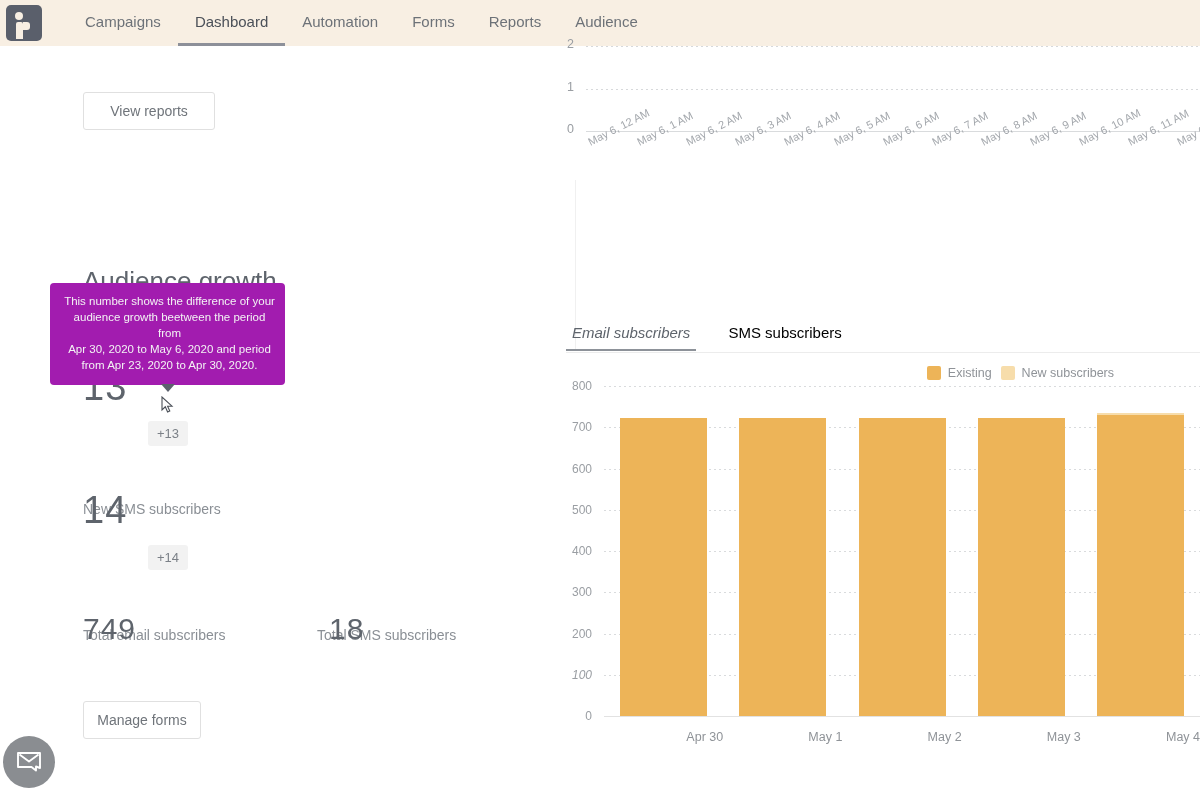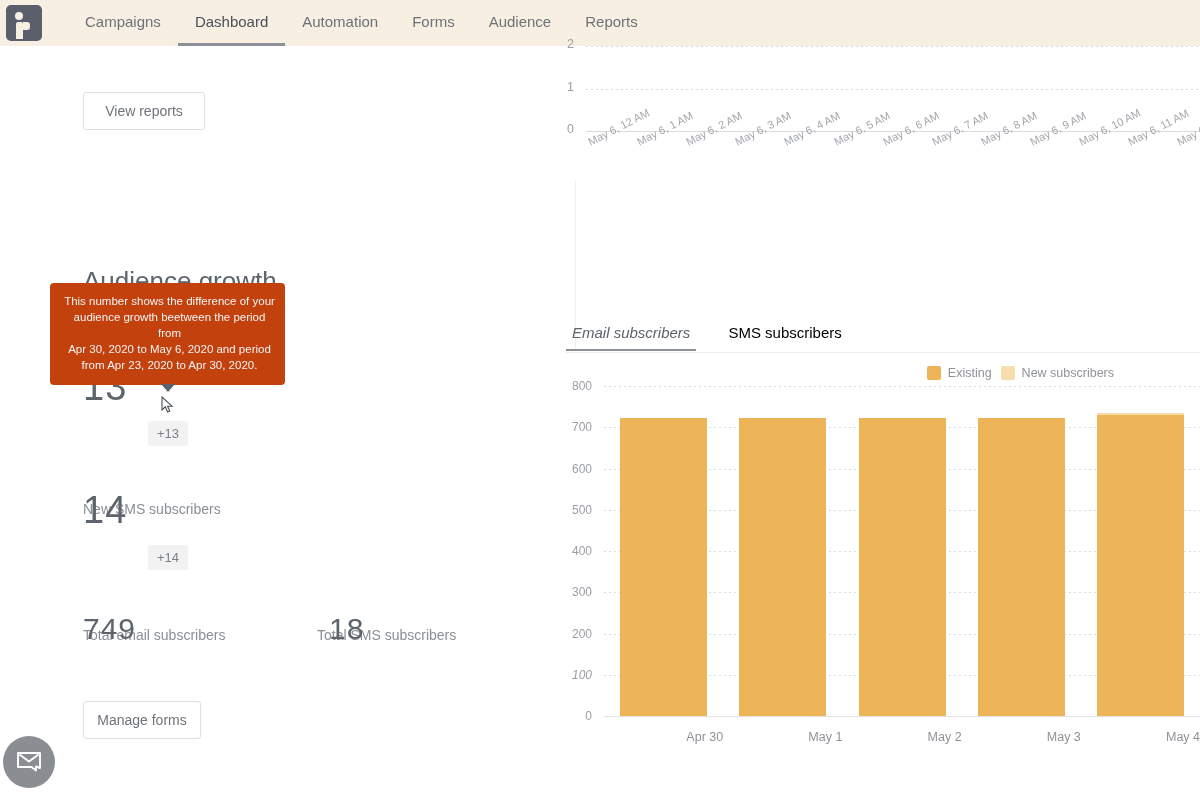--- a/index.html
+++ b/index.html
@@ -52,21 +52,21 @@
   
   .left-panel { position:absolute; left:0; top:46px; width:575px; height:754px; background:#fff; }
 
   .btn-outline {
     position:absolute;
     border:1px solid #e0e0e0; background:#fff; border-radius:3px;
     font-size:14px; color:#6f747a;
     display:flex; align-items:center; justify-content:center;
     cursor:pointer;
   }
-  #view-reports-btn { left:83px; top:46px; width:122px; height:38px; }
+  #view-reports-btn { left:83px; top:46px; width:132px; height:38px; }
   #manage-forms-btn { left:83px; top:655px; width:118px; height:38px; }
 
   .section-title {
     position:absolute; left:83px; top:220px;
     font-size:26px; color:#5e646c; font-weight:400; white-space:nowrap;
   }
 
   .stat-label {
     position:absolute; font-size:14px; color:#8a8f95; white-space:nowrap;
   }
@@ -87,21 +87,21 @@
   #sms-new-badge { left:148px; top:499px; }
 
   #total-email-label { left:83px; top:581px; }
   #total-email-value { left:83px; top:566px; font-size:30px; }
   #total-sms-label   { left:317px; top:581px; }
   #total-sms-value   { left:329px; top:566px; font-size:30px; }
 
   
   .tooltip {
     position:absolute; left:50px; top:283px; width:235px;
-    background:#c2410c; border-radius:4px;
+    background:#a21caf; border-radius:4px;
     padding:10px 8px 12px 12px;
     color:#f3f3f4; font-size:11.5px; line-height:16px;
     text-align:center; z-index:40;
   }
   .tooltip::after{
     content:""; position:absolute; left:50%; margin-left:-7px; bottom:-7px;
     border-left:7px solid transparent; border-right:7px solid transparent;
     border-top:8px solid #5b616d;
   }
   .tooltip p { margin:0; }
@@ -198,22 +198,22 @@
         <div class="head"></div>
           <div class="body"></div>
           <div class="arm"></div>
       </div>
     </div>
     <div class="navitems">
       <div class="navitem"><span>Campaigns</span></div>
       <div class="navitem active"><span>Dashboard</span></div>
       <div class="navitem"><span>Automation</span></div>
       <div class="navitem"><span>Forms</span></div>
+      <div class="navitem"><span>Reports</span></div>
       <div class="navitem"><span>Audience</span></div>
-      <div class="navitem"><span>Reports</span></div>
     </div>
   </div>
 
   <div class="left-panel">
 
     <div class="btn-outline" id="view-reports-btn">
       <span>View reports</span>
     </div>
 
     <div class="section-title">Audience growth</div>

